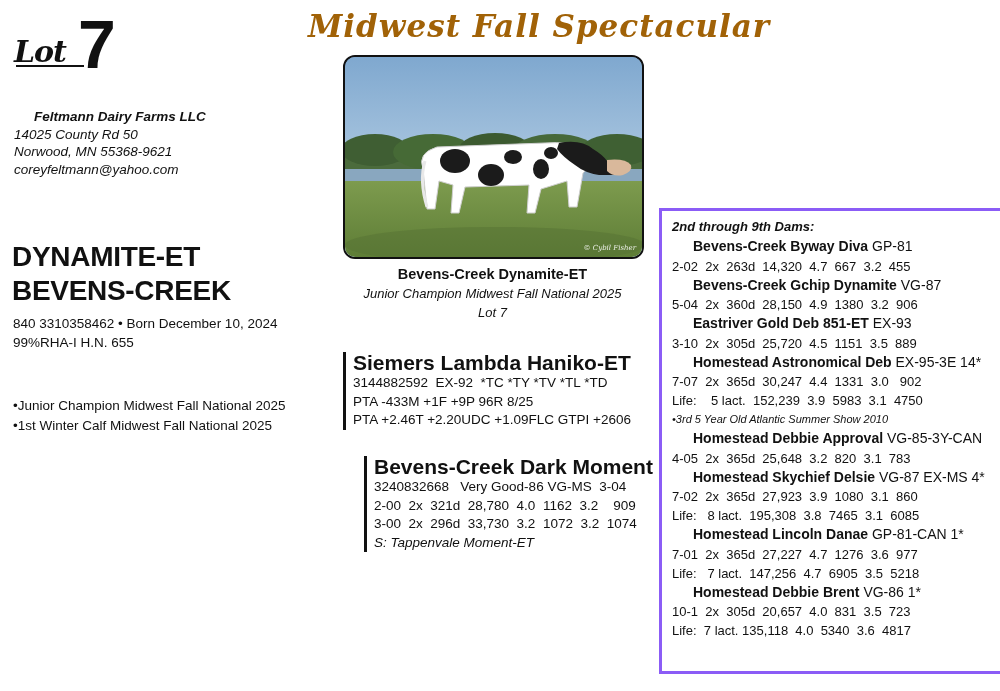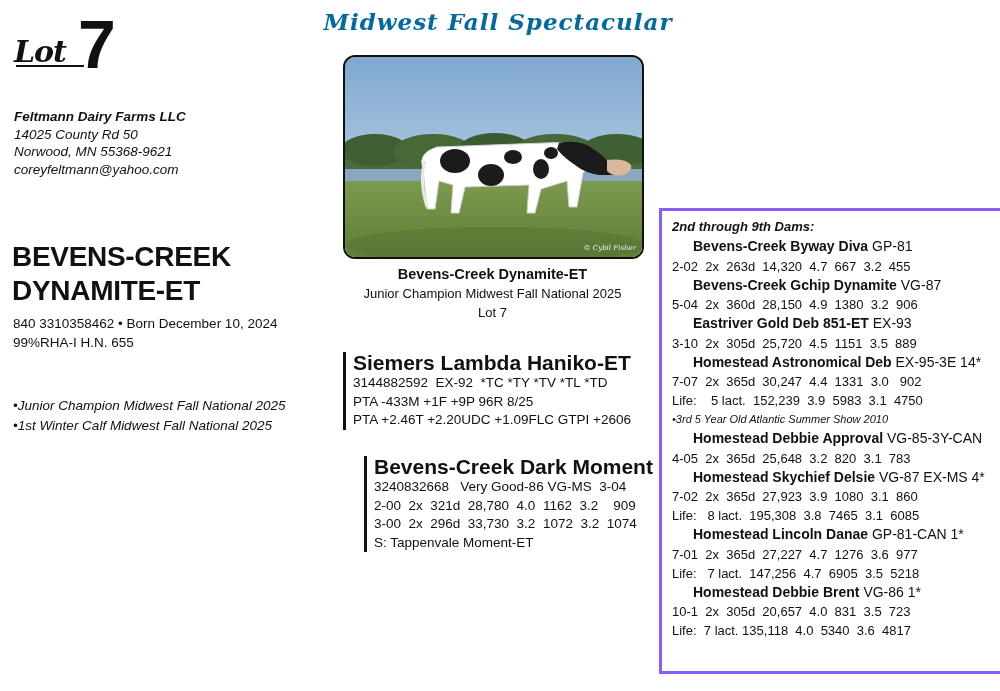--- a/index.html
+++ b/index.html
@@ -24,23 +24,23 @@
   
   .sale-title {
     position: absolute;
     left: 308px;
     top: 8px;
     width: 380px;
     text-align: center;
     font-family: "DejaVu Serif", serif;
     font-style: italic;
     font-weight: bold;
-    font-size: 23px;
+    font-size: 31px;
     letter-spacing: 1px;
-    color: #0369a1;
+    color: #a16207;
     white-space: nowrap;
   }
 
   
   .lot-badge {
     position: absolute;
     left: 12px;
     top: 18px;
     width: 130px;
     height: 72px;
@@ -78,21 +78,21 @@
   .consignor {
     position: absolute;
     left: 14px;
     top: 108px;
     width: 270px;
     font-style: italic;
     font-size: 13.5px;
     line-height: 17.5px;
     color: #111;
   }
-  .consignor .name { font-weight: bold; }
+  .consignor .name { font-weight: bold; margin-left: 20px; }
 
   
   .animal-name {
     position: absolute;
     left: 12px;
     top: 240px;
     width: 290px;
     font-size: 28px;
     font-weight: bold;
     line-height: 34px;
@@ -104,21 +104,20 @@
     top: 314px;
     width: 290px;
     font-size: 13.5px;
     line-height: 19px;
   }
   .awards {
     position: absolute;
     left: 13px;
     top: 396px;
     width: 300px;
-    font-style: italic;
     font-size: 13.5px;
     line-height: 20px;
   }
 
   
   .photo-wrap {
     position: absolute;
     left: 343px;
     top: 55px;
     width: 297px;
@@ -142,21 +141,21 @@
   .photo-caption {
     position: absolute;
     left: 330px;
     top: 265px;
     width: 325px;
     text-align: center;
     font-size: 14.5px;
     line-height: 19px;
   }
   .photo-caption .cap-name { font-weight: bold; }
-  .photo-caption .cap-sub { font-size: 13px; }
+  .photo-caption .cap-sub { font-style: italic; font-size: 13px; }
 
   
   .ped-block { position: absolute; }
   .ped-sire { left: 343px; top: 352px; width: 300px; }
   .ped-dam  { left: 343px; top: 456px; width: 300px; margin-left: 21px; }
   .ped-rule {
     position: absolute;
     left: 0;
     top: 0;
     width: 3px;
@@ -167,21 +166,21 @@
   .ped-name {
     font-size: 21px;
     font-weight: bold;
     line-height: 22px;
   }
   .ped-line {
     font-size: 13.5px;
     line-height: 18.5px;
     white-space: pre;
   }
-  .ped-line.italic { }
+  .ped-line.italic { font-style: italic; }
 
   
   .dams-box {
     position: absolute;
     left: 659px;
     top: 208px;
     width: 391px;
     height: 466px;
     border: 3px solid #8b5cf6;
     background: #fff;
@@ -227,22 +226,22 @@
   </div>
 
   <div class="consignor">
     <div class="name">Feltmann Dairy Farms LLC</div>
     <div>14025 County Rd 50</div>
     <div>Norwood, MN  55368-9621</div>
     <div>coreyfeltmann@yahoo.com</div>
   </div>
 
   <div class="animal-name">
+    <div>DYNAMITE-ET</div>
     <div>BEVENS-CREEK</div>
-    <div>DYNAMITE-ET</div>
   </div>
   <div class="ident">
     <div>840 3310358462  •  Born December 10, 2024</div>
     <div>99%RHA-I  H.N. 655</div>
   </div>
   <div class="awards">
     <div>•Junior Champion Midwest Fall National 2025</div>
     <div>•1st Winter Calf Midwest Fall National 2025</div>
   </div>
 

